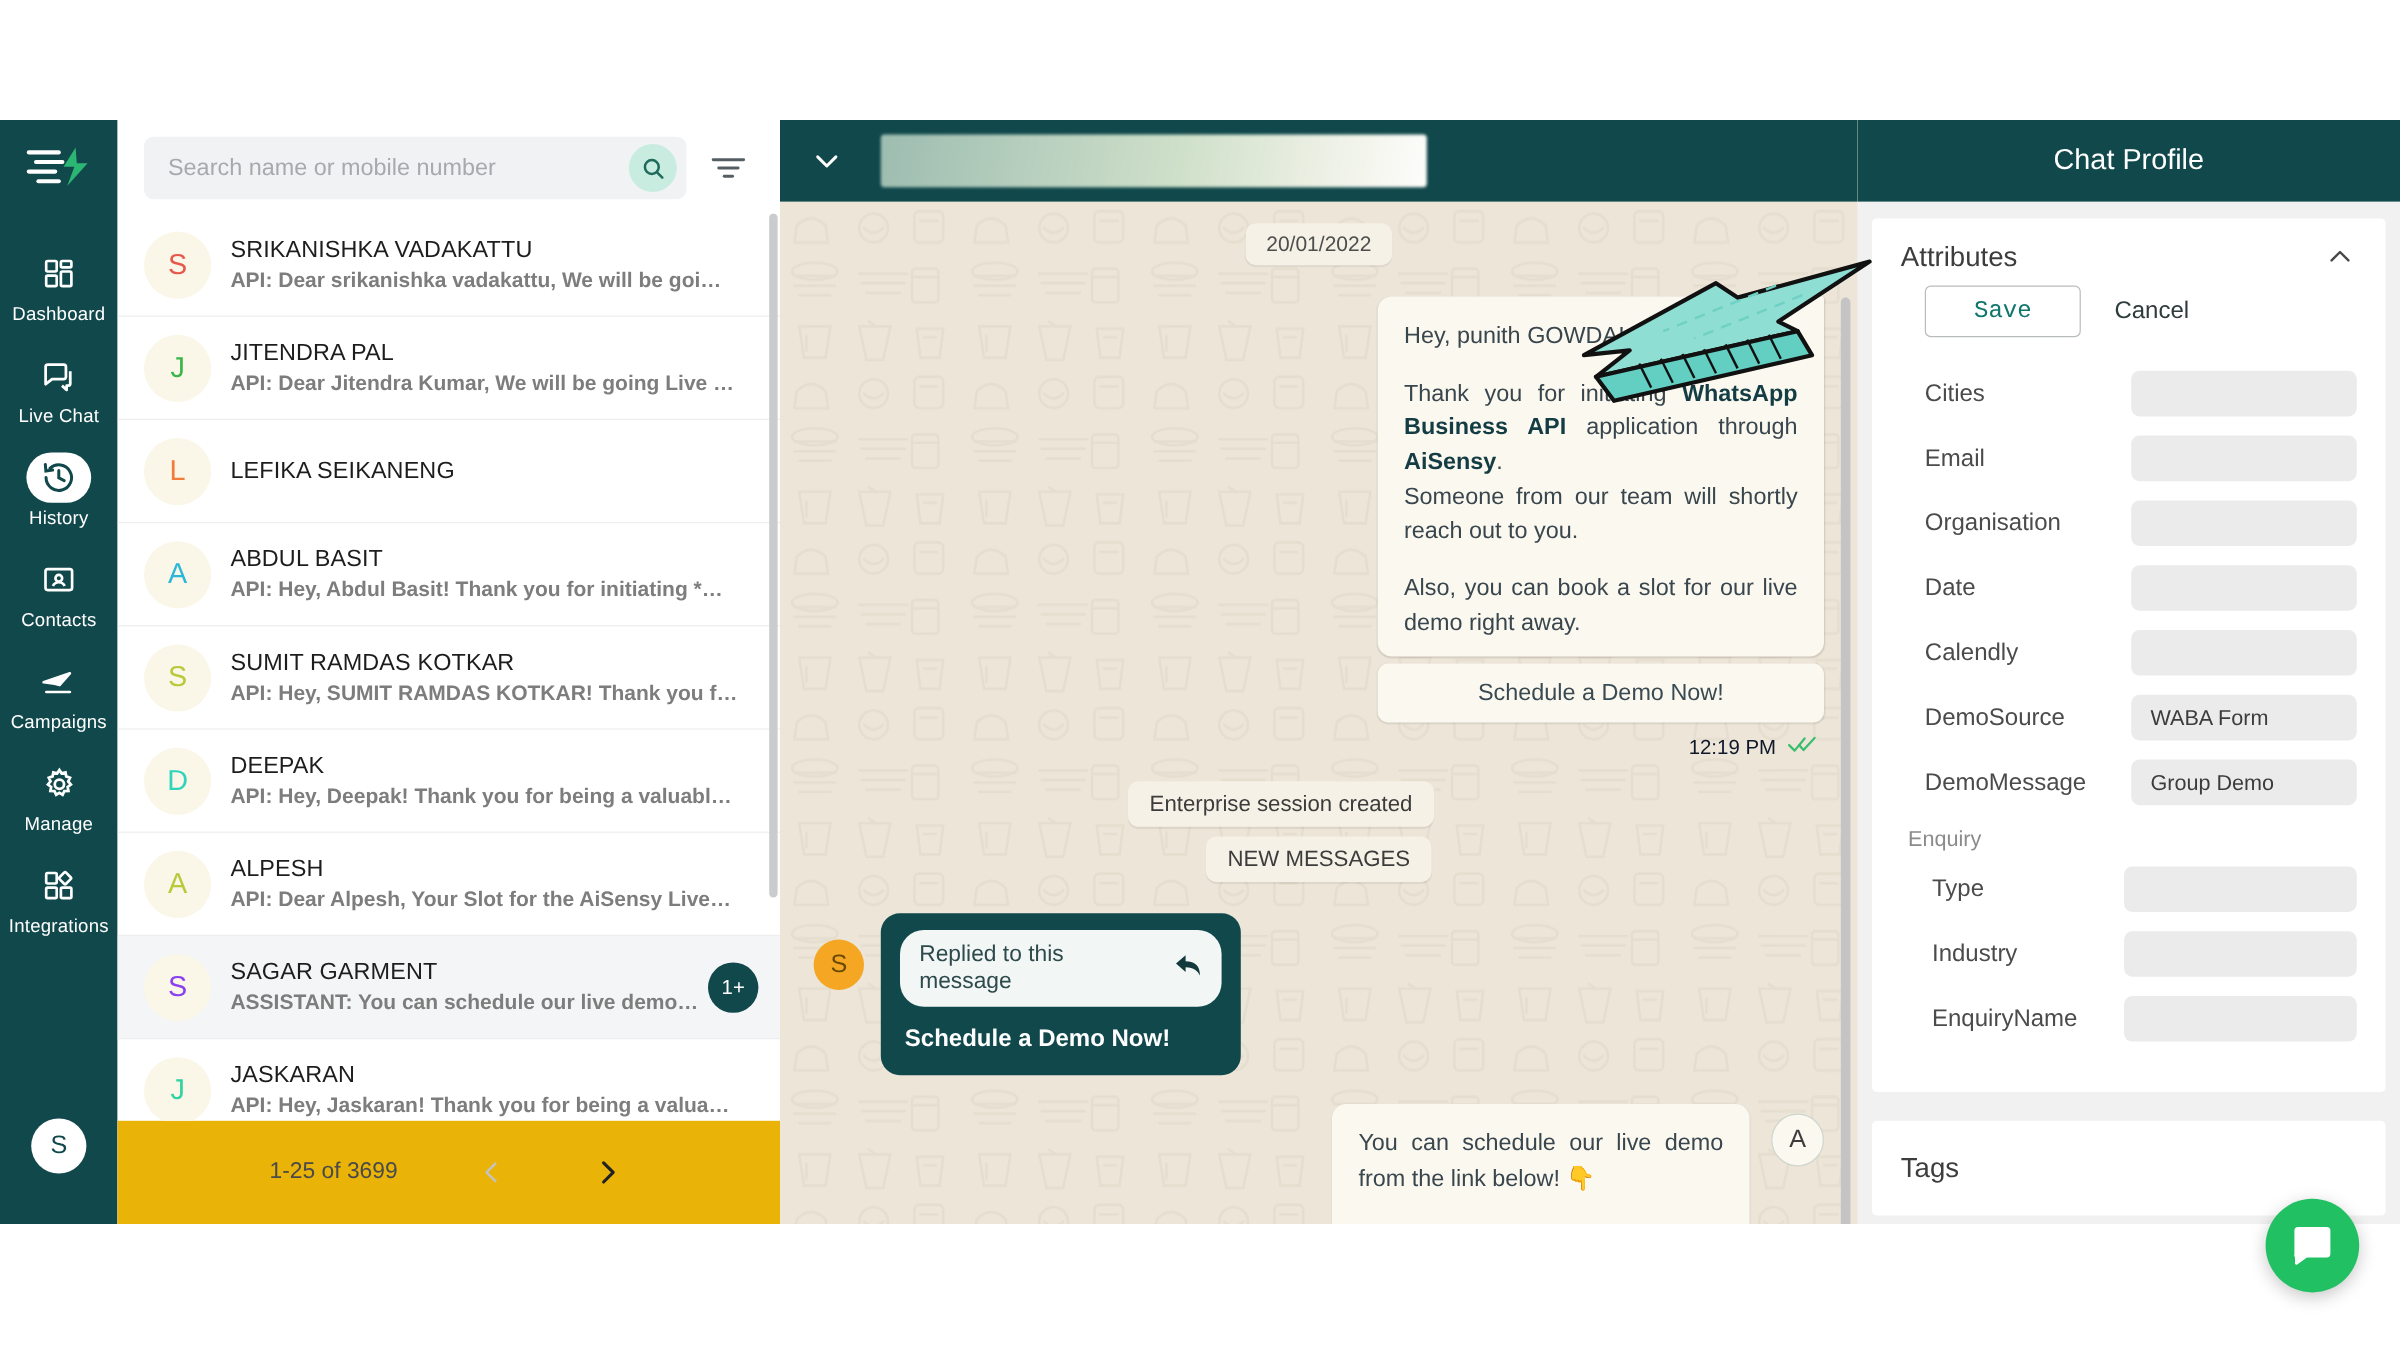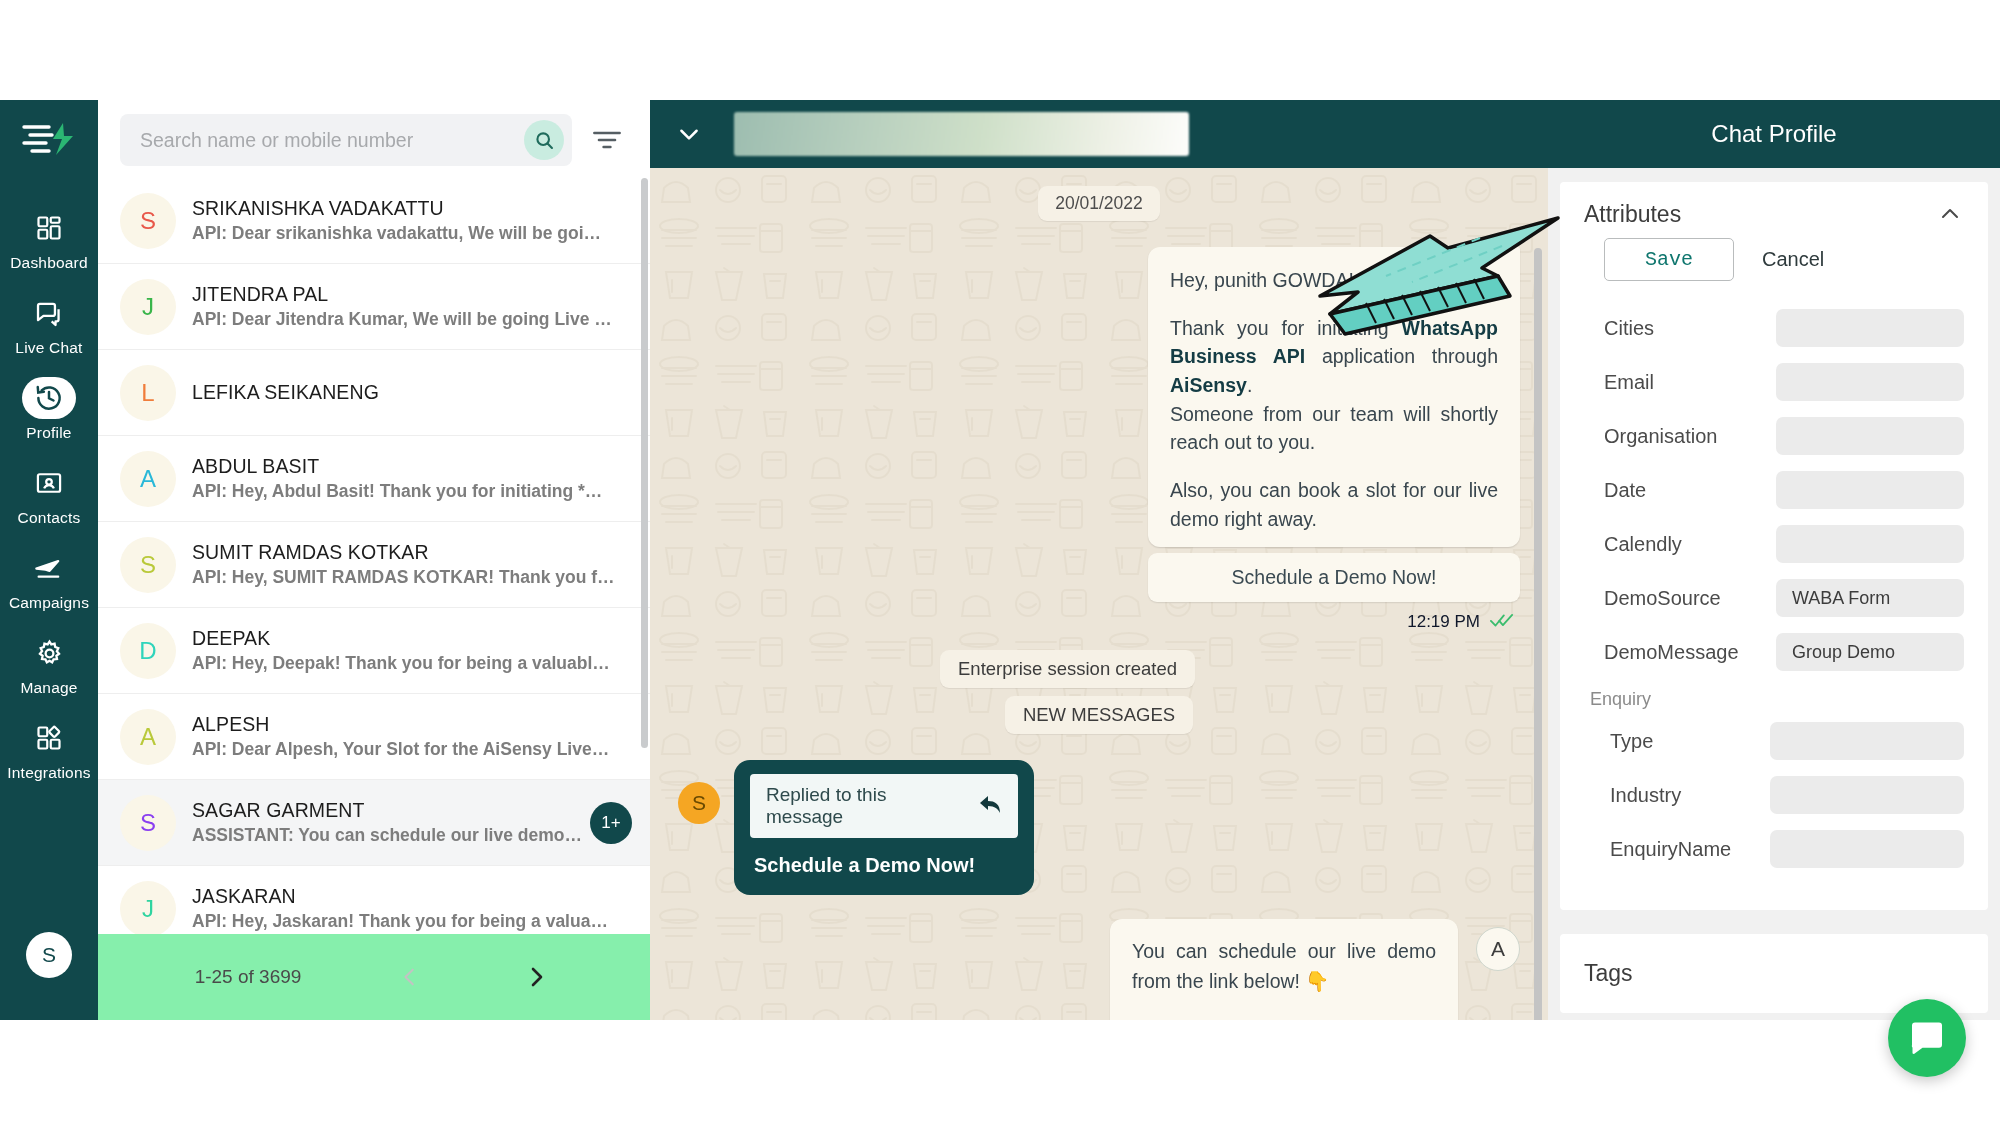--- a/index.html
+++ b/index.html
@@ -152,22 +152,22 @@
     position: absolute;
     right: 2px; top: 0;
     width: 7px; height: 570px;
     background: #c9cbcd;
     border-radius: 4px;
   }
   .pagination {
     flex: 0 0 auto;
     height: 86px;
     display: flex; align-items: center; justify-content: center;
-    gap: 92px;
-    background: #86efac;
+    gap: 62px;
+    background: #eab308;
   }
   .page-count { font-size: 19px; color: #4a4a4a; }
   .page-arrow {
     width: 34px; height: 34px;
     display: flex; align-items: center; justify-content: center;
     cursor: pointer;
   }
 
   
   .chat-col {
@@ -274,21 +274,21 @@
     margin-top: 22px;
   }
   .bubble-dark {
     background: #11484b;
     border-radius: 16px;
     padding: 14px 16px 18px 16px;
     max-width: 300px;
   }
   .quoted {
     background: #f2f7f6;
-    border-radius: 4px;
+    border-radius: 20px;
     padding: 10px 16px;
     display: flex; align-items: center; gap: 12px;
     font-size: 19px; color: #2e4a4c;
   }
   .bubble-dark-text {
     color: #ffffff;
     font-size: 20px;
     font-weight: bold;
     margin-top: 16px;
     padding-left: 4px;
@@ -467,21 +467,21 @@
     </div>
 
     <div class="nav-item active">
       <span class="nav-icon-wrap">
         <svg width="30" height="30" viewBox="0 0 24 24" fill="none" stroke="#11484b" stroke-width="2" stroke-linecap="round">
           <path d="M3.5 12a8.5 8.5 0 1 0 2.6-6.1"></path>
           <polyline points="3,3.2 3.4,7.6 7.9,7"></polyline>
           <polyline points="12,7.2 12,12.2 15.6,14"></polyline>
         </svg>
       </span>
-      <span class="nav-label">Profile</span>
+      <span class="nav-label">History</span>
     </div>
 
     <div class="nav-item">
       <span class="nav-icon-wrap">
         <svg width="28" height="28" viewBox="0 0 24 24" fill="none" stroke="#ffffff" stroke-width="1.9">
           <rect x="2.5" y="4.5" width="19" height="15" rx="1.6"></rect>
           <circle cx="12" cy="11" r="2.4"></circle>
           <path d="M7.8 16.6a4.6 4.6 0 018.4 0"></path>
         </svg>
       </span>

